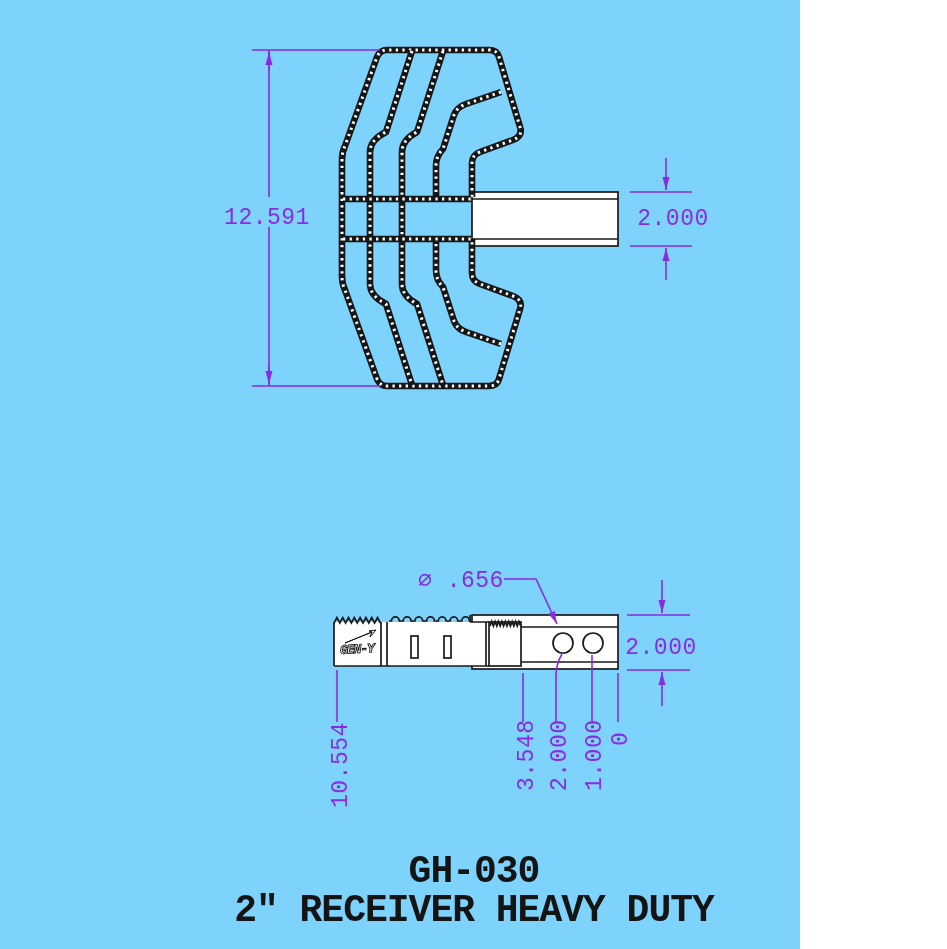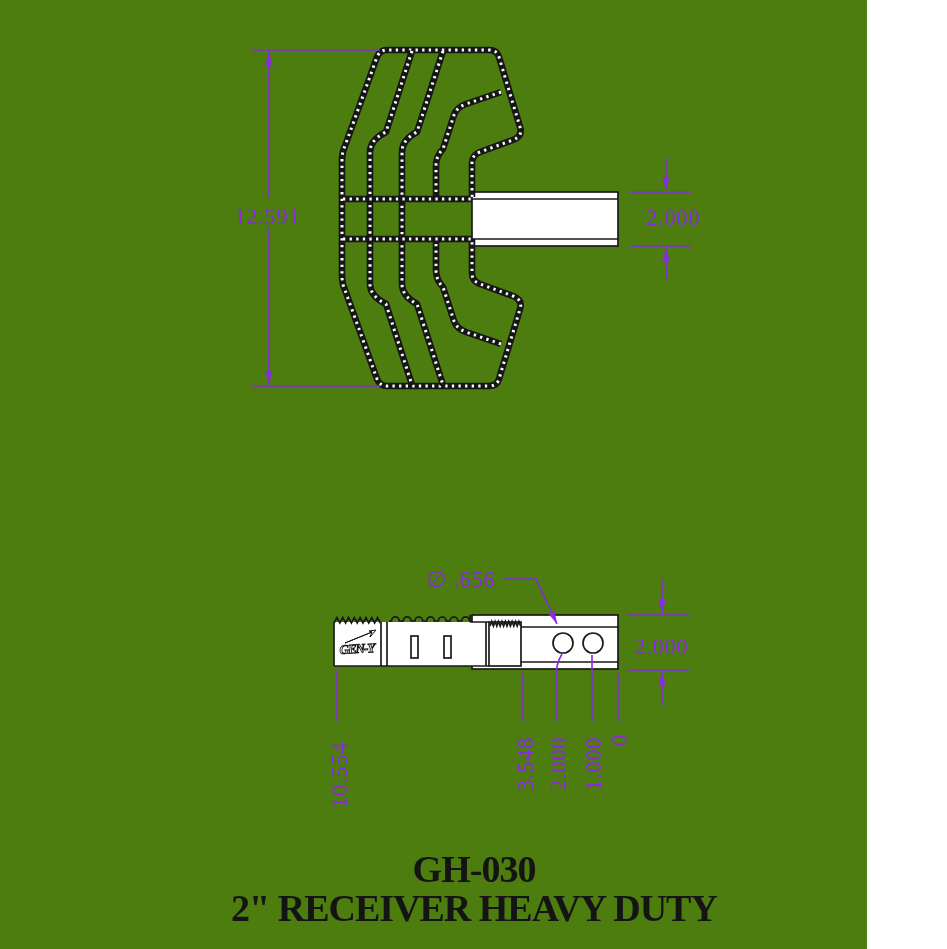--- a/index.html
+++ b/index.html
@@ -1,17 +1,17 @@
 <!DOCTYPE html>
 <html><head>
 <meta charset="utf-8">
 <style>
   html,body{margin:0;padding:0;background:#ffffff;}
-  .stage{position:relative;width:867px;height:949px;background:#4d7c0f;overflow:hidden;
-         font-family:Liberation Serif, serif;}
+  .stage{position:relative;width:800px;height:949px;background:#7dd3fc;overflow:hidden;
+         font-family:Liberation Mono, monospace;}
   svg{display:block;}
   
   .sb{fill:none;stroke:#161616;stroke-width:6.6;stroke-linejoin:round;stroke-linecap:butt;}
   .sd{fill:none;stroke:#ffffff;stroke-width:3;stroke-dasharray:2.3 4.3;stroke-linecap:butt;}
   
   .ln{fill:none;stroke:#1a1a1a;stroke-width:1.7;}
   .lnw{fill:#ffffff;stroke:#1a1a1a;stroke-width:1.7;}
   .fillw{fill:#ffffff;stroke:none;}
   
   .dim{fill:none;stroke:#8a2be2;stroke-width:1.6;}

